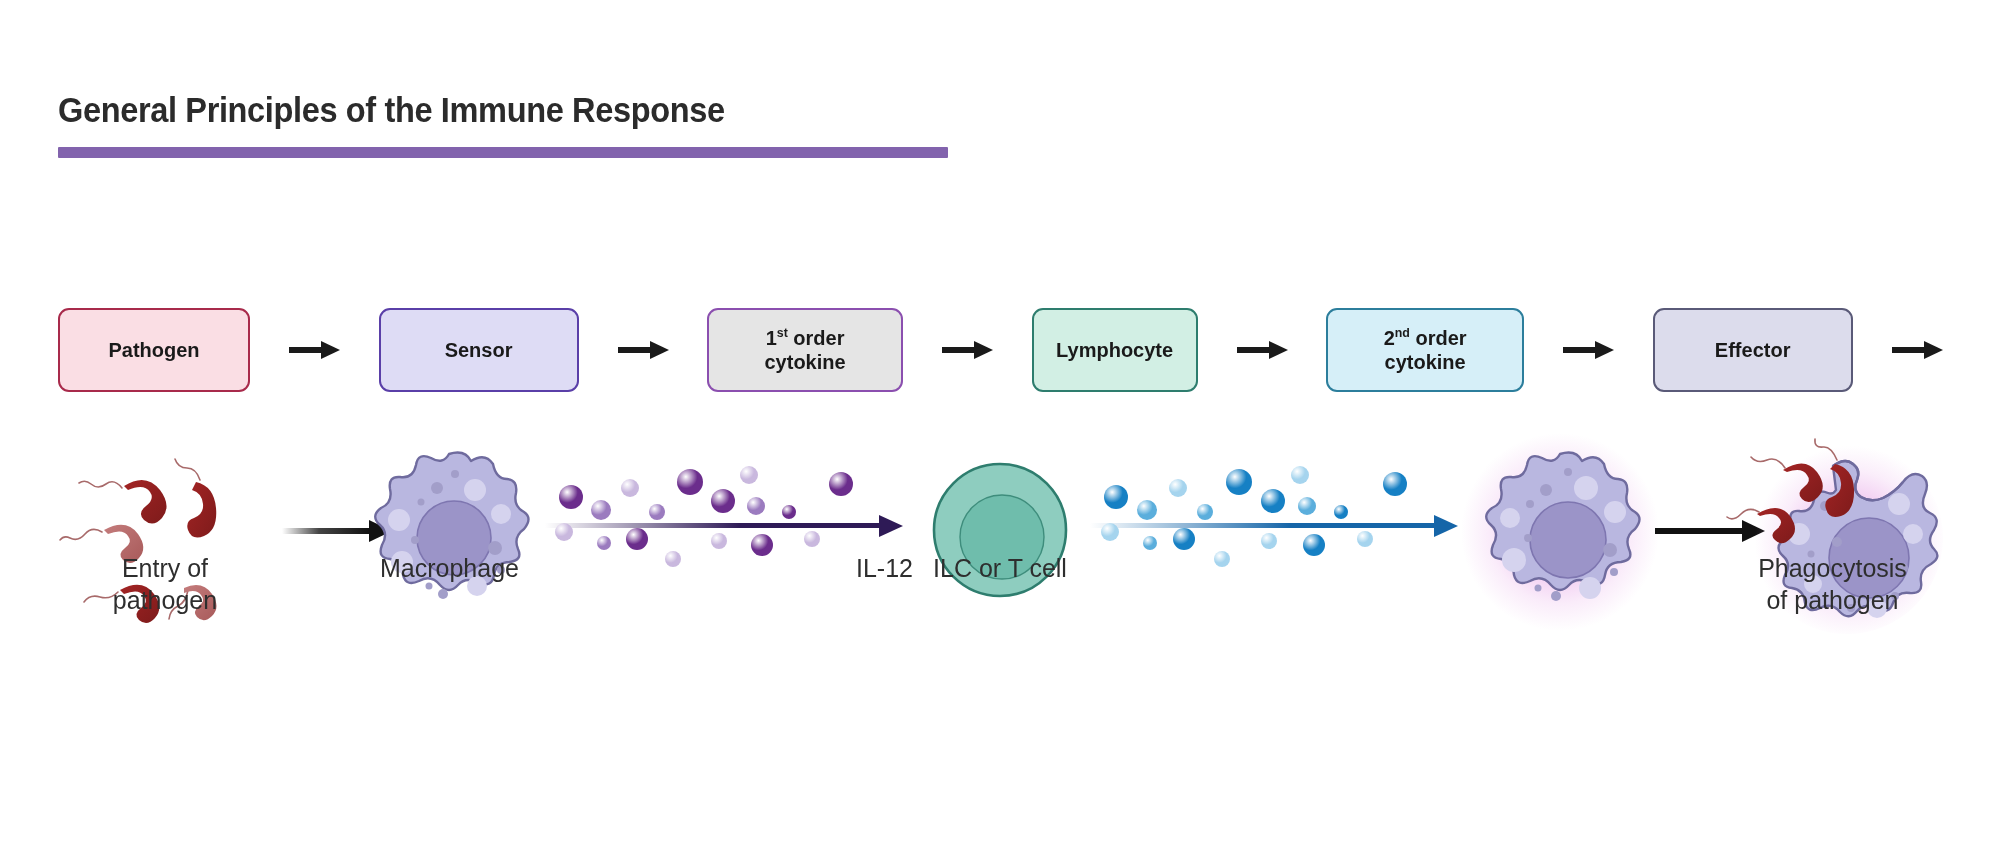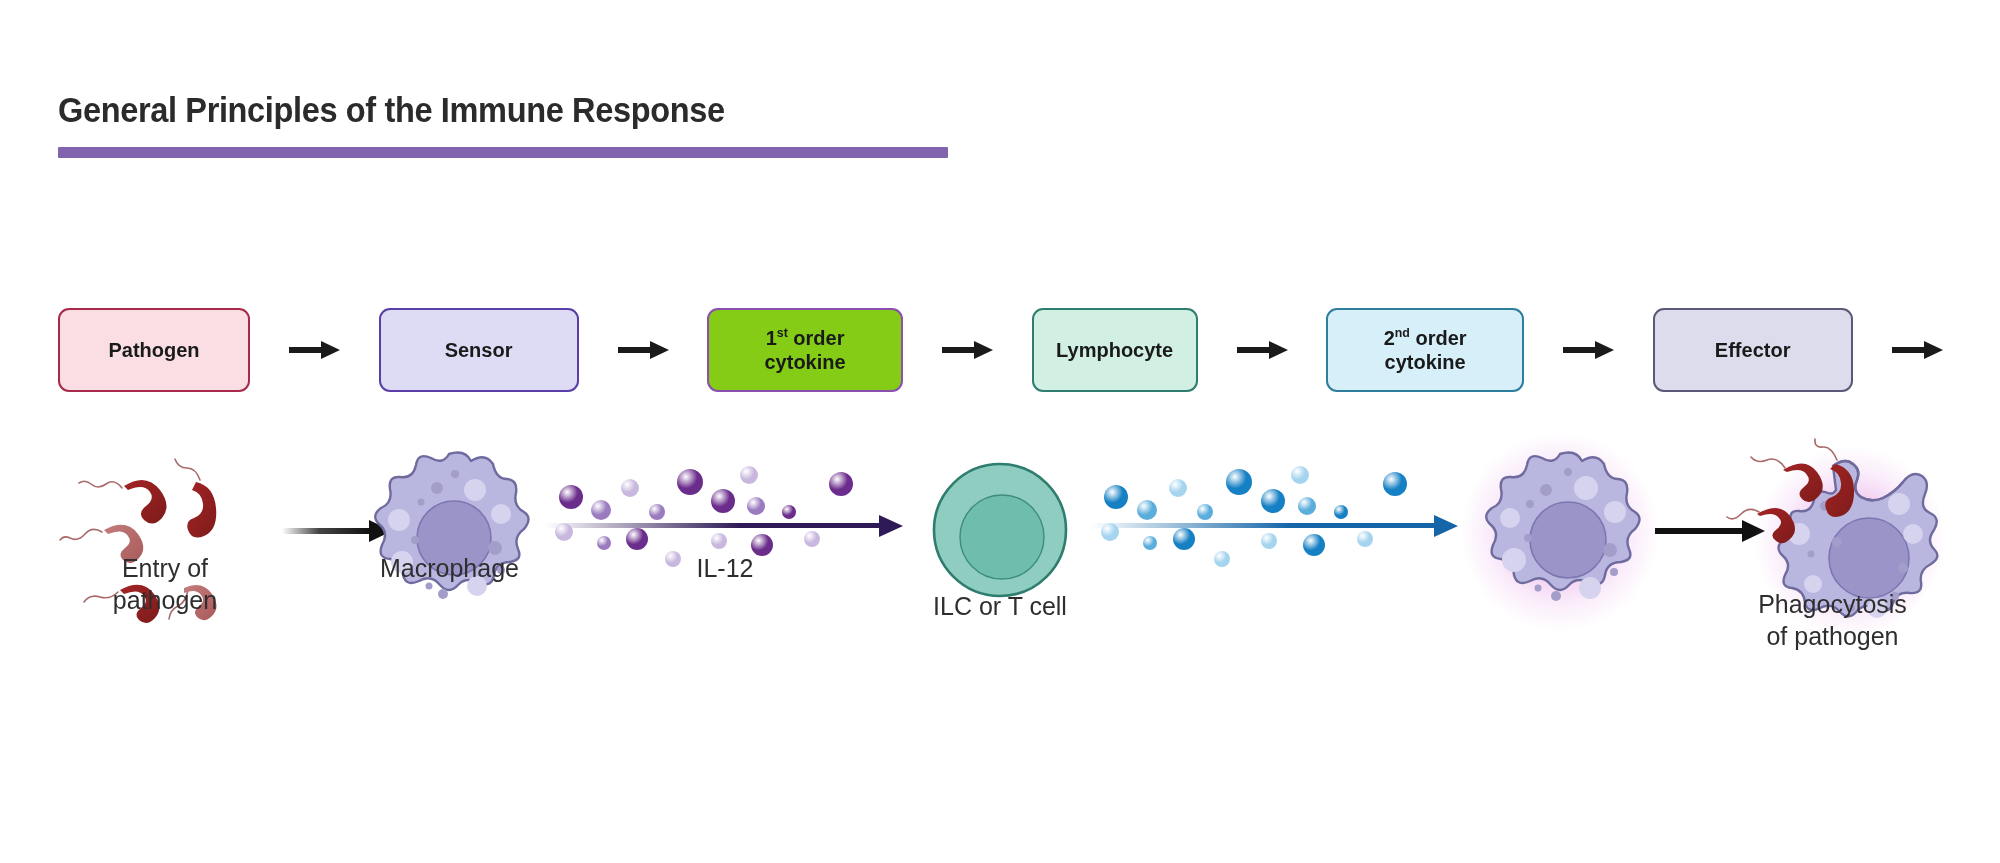--- a/index.html
+++ b/index.html
@@ -140,21 +140,21 @@
         <div class="shaft" style="background: rgb(26, 26, 26);"></div>
         <div class="head" style="border-left-color: rgb(26, 26, 26);"></div>
       </div>
       <div class="flow-box" style="width: 200px; background: rgb(222, 220, 245); border-color: rgb(90, 63, 168); color: rgb(26, 26, 26);">
         <div>Sensor</div>
       </div>
       <div class="flow-arrow">
         <div class="shaft" style="background: rgb(26, 26, 26);"></div>
         <div class="head" style="border-left-color: rgb(26, 26, 26);"></div>
       </div>
-      <div class="flow-box" style="width: 196px; background: #84cc16; border-color: rgb(139, 79, 175); color: rgb(26, 26, 26);">
+      <div class="flow-box" style="width: 196px; background: #e5e5e5; border-color: rgb(139, 79, 175); color: rgb(26, 26, 26);">
         <div>
           <div>1<sup>st</sup> order</div>
           <div>cytokine</div>
         </div>
       </div>
       <div class="flow-arrow">
         <div class="shaft" style="background: rgb(26, 26, 26);"></div>
         <div class="head" style="border-left-color: rgb(26, 26, 26);"></div>
       </div>
       <div class="flow-box" style="width: 166px; background: rgb(210, 239, 228); border-color: rgb(46, 125, 110); color: rgb(26, 26, 26);">
@@ -240,21 +240,21 @@
               <circle cx="-6" cy="62" r="5"></circle>
             <circle cx="52" cy="38" r="4"></circle>
               <circle cx="-20" cy="54" r="3.5"></circle>
           </g>
         </g>
       </svg>
       <div class="caption" style="left:0;top:113px;width:195px;">Macrophage</div>
     </div>
 
     <div class="stream" style="left:545px;width:360px;">
-      <div class="caption" style="left:0;top:113px;width:360px;">IL-12</div>
+      <div class="caption" style="left:8px;top:113px;width:360px;text-align:right;">IL-12</div>
     <div class="stream-line" style="width: 336px; top: 83px; background: linear-gradient(to right, rgb(255, 255, 255) 0%, rgb(46, 26, 86) 58%, rgb(46, 26, 86) 100%);"></div>
         <div class="stream-head" style="left: 334px; top: 74.5px; border-left: 24px solid rgb(46, 26, 86);"></div>
         <div class="dot" style="width: 18px; height: 18px; left: 10.2px; top: 83.2px; background: radial-gradient(circle at 34% 30%, rgb(255, 255, 255) 0%, rgb(201, 184, 222) 46%, rgb(201, 184, 222) 100%);"></div>
         <div class="dot" style="width: 24px; height: 24px; left: 13.8px; top: 45px; background: radial-gradient(circle at 34% 30%, rgb(255, 255, 255) 0%, rgb(107, 45, 140) 46%, rgb(107, 45, 140) 100%);"></div>
         <div class="dot" style="width: 20px; height: 20px; left: 45.5px; top: 60.2px; background: radial-gradient(circle at 34% 30%, rgb(255, 255, 255) 0%, rgb(155, 123, 191) 46%, rgb(155, 123, 191) 100%);"></div>
         <div class="dot" style="width: 14px; height: 14px; left: 51.8px; top: 96.2px; background: radial-gradient(circle at 34% 30%, rgb(255, 255, 255) 0%, rgb(155, 123, 191) 46%, rgb(155, 123, 191) 100%);"></div>
         <div class="dot" style="width: 18px; height: 18px; left: 76.2px; top: 39.2px; background: radial-gradient(circle at 34% 30%, rgb(255, 255, 255) 0%, rgb(201, 184, 222) 46%, rgb(201, 184, 222) 100%);"></div>
         <div class="dot" style="width: 22px; height: 22px; left: 80.8px; top: 87.8px; background: radial-gradient(circle at 34% 30%, rgb(255, 255, 255) 0%, rgb(107, 45, 140) 46%, rgb(107, 45, 140) 100%);"></div>
         <div class="dot" style="width: 16px; height: 16px; left: 103.6px; top: 64.4px; background: radial-gradient(circle at 34% 30%, rgb(255, 255, 255) 0%, rgb(155, 123, 191) 46%, rgb(155, 123, 191) 100%);"></div>
         <div class="dot" style="width: 16px; height: 16px; left: 120.1px; top: 110.6px; background: radial-gradient(circle at 34% 30%, rgb(255, 255, 255) 0%, rgb(201, 184, 222) 46%, rgb(201, 184, 222) 100%);"></div>
@@ -267,21 +267,21 @@
         <div class="dot" style="width: 14px; height: 14px; left: 236.6px; top: 65.4px; background: radial-gradient(circle at 34% 30%, rgb(255, 255, 255) 0%, rgb(107, 45, 140) 46%, rgb(107, 45, 140) 100%);"></div>
         <div class="dot" style="width: 16px; height: 16px; left: 258.7px; top: 90.8px; background: radial-gradient(circle at 34% 30%, rgb(255, 255, 255) 0%, rgb(201, 184, 222) 46%, rgb(201, 184, 222) 100%);"></div>
         <div class="dot" style="width: 24px; height: 24px; left: 284.4px; top: 31.8px; background: radial-gradient(circle at 34% 30%, rgb(255, 255, 255) 0%, rgb(107, 45, 140) 46%, rgb(107, 45, 140) 100%);"></div>
       </div>
 
     <div class="illus-cell" style="left:905px;width:190px;">
       <svg class="cell-svg" width="190" height="200" viewBox="0 0 190 200">
         <circle cx="95" cy="90" r="66" fill="#8ECDBF" stroke="#2E7D6E" stroke-width="2.6"></circle>
         <circle cx="97" cy="97" r="42" fill="#6FBDAC" stroke="#3E8D7C" stroke-width="1.4"></circle>
       </svg>
-      <div class="caption" style="left:0;top:113px;width:190px;margin-top:38px;">ILC or T cell</div>
+      <div class="caption" style="left:0;top:113px;width:190px;">ILC or T cell</div>
     </div>
 
     <div class="stream" style="left:1090px;width:370px;">
     <div class="stream-line" style="width: 346px; top: 83px; background: linear-gradient(to right, rgb(255, 255, 255) 0%, rgb(21, 101, 168) 58%, rgb(21, 101, 168) 100%);"></div>
         <div class="stream-head" style="left: 344px; top: 74.5px; border-left: 24px solid rgb(21, 101, 168);"></div>
         <div class="dot" style="width: 18px; height: 18px; left: 10.6px; top: 83.2px; background: radial-gradient(circle at 34% 30%, rgb(255, 255, 255) 0%, rgb(165, 212, 238) 46%, rgb(165, 212, 238) 100%);"></div>
         <div class="dot" style="width: 24px; height: 24px; left: 14.4px; top: 45px; background: radial-gradient(circle at 34% 30%, rgb(255, 255, 255) 0%, rgb(22, 128, 196) 46%, rgb(22, 128, 196) 100%);"></div>
         <div class="dot" style="width: 20px; height: 20px; left: 47px; top: 60.2px; background: radial-gradient(circle at 34% 30%, rgb(255, 255, 255) 0%, rgb(91, 174, 220) 46%, rgb(91, 174, 220) 100%);"></div>
         <div class="dot" style="width: 14px; height: 14px; left: 53.4px; top: 96.2px; background: radial-gradient(circle at 34% 30%, rgb(255, 255, 255) 0%, rgb(91, 174, 220) 46%, rgb(91, 174, 220) 100%);"></div>
         <div class="dot" style="width: 18px; height: 18px; left: 78.6px; top: 39.2px; background: radial-gradient(circle at 34% 30%, rgb(255, 255, 255) 0%, rgb(165, 212, 238) 46%, rgb(165, 212, 238) 100%);"></div>
@@ -374,18 +374,18 @@
         </g>
         <g stroke="#A86A6A" stroke-width="1.6" fill="none" stroke-linecap="round">
           <path d="M60,28 q-8,-12 -18,-8 q-10,4 -16,-3"></path>
           <path d="M34,72 q-10,-6 -18,2 q-8,8 -14,3"></path>
           <path d="M112,20 q-6,-14 -14,-13 q-9,1 -8,-8"></path>
         </g>
         <path d="M58,30 q22,-14 34,2 q11,15 1,25 q-9,9 -16,2 q-6,-6 2,-12 q8,-6 3,-12 q-5,-8 -20,-3 z" fill="url(#bacD2)"></path>
         <path d="M32,74 q22,-13 33,2 q10,14 0,23 q-8,8 -15,1 q-6,-5 2,-11 q7,-6 2,-11 q-5,-7 -19,-2 z" fill="url(#bacD2)"></path>
         <path d="M110,24 q18,4 19,25 q1,22 -13,27 q-12,4 -15,-7 q-3,-9 6,-12 q10,-4 9,-14 q-1,-11 -11,-14 z" fill="url(#bacD2)"></path>
       </svg>
-      <div class="caption" style="left:0;top:113px;width:215px;margin-top:36px;">Phagocytosis
+      <div class="caption" style="left:0;top:113px;width:215px;">Phagocytosis
 of pathogen</div>
     </div>
 
   </div>
 </div>
 
 </body></html>

